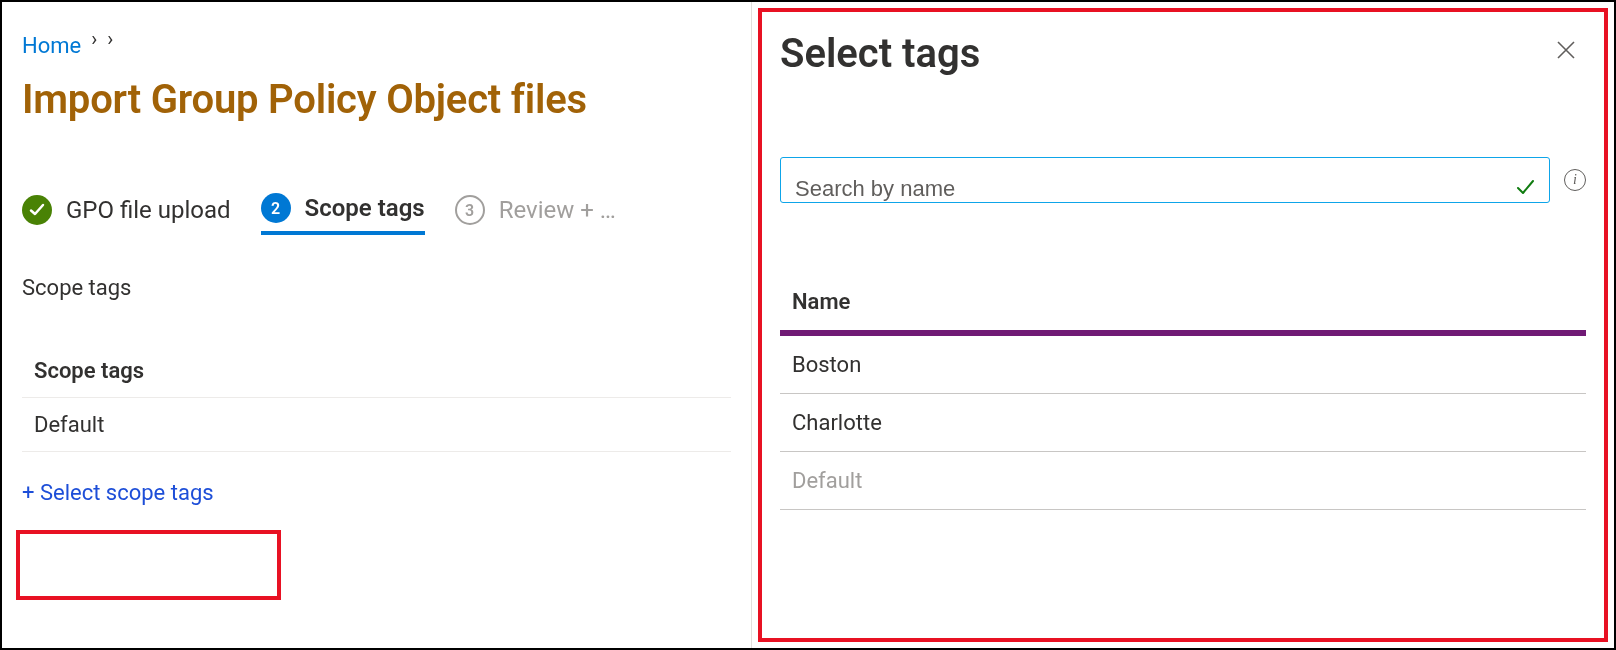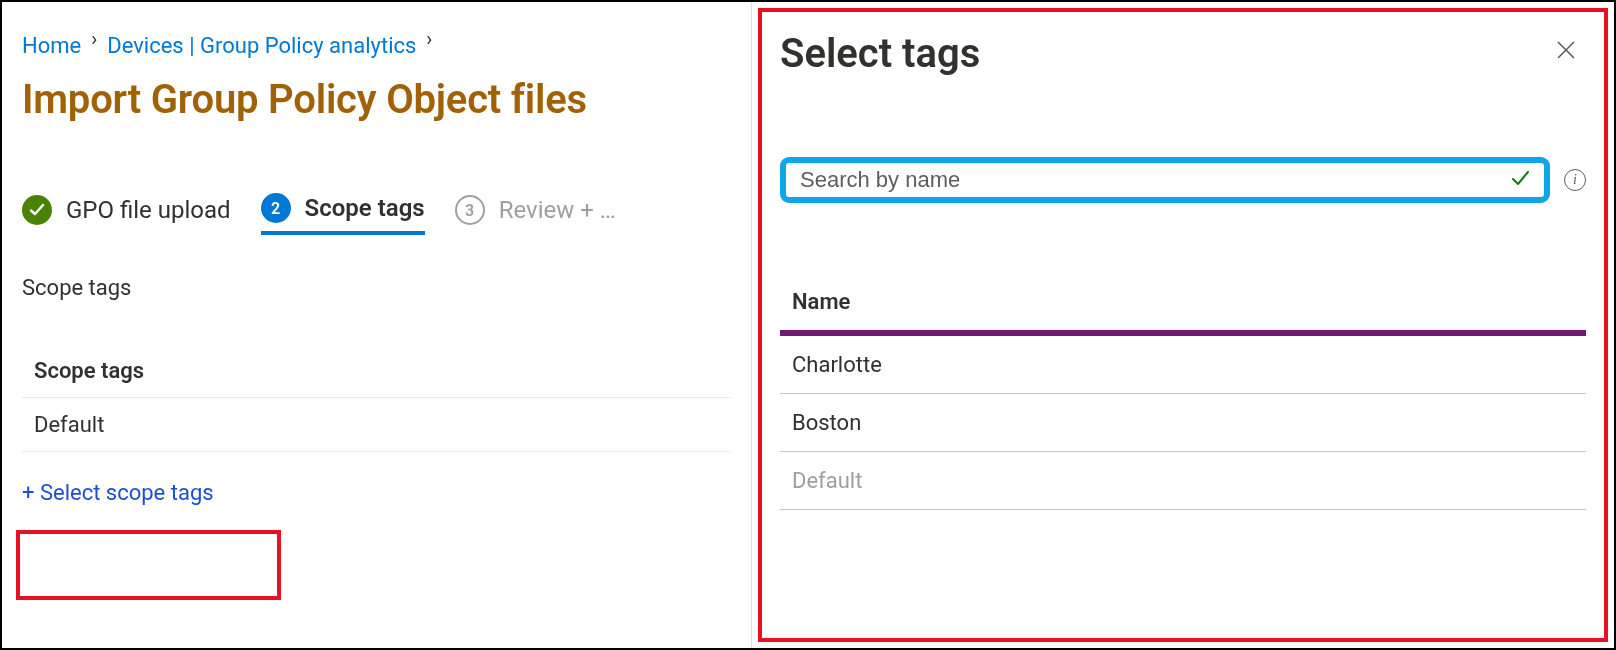--- a/index.html
+++ b/index.html
@@ -138,25 +138,25 @@
     display: flex; align-items: center; justify-content: center;
   }
   .search-row {
     display: flex;
     align-items: center;
     gap: 14px;
     margin-bottom: 70px;
   }
   .search-box {
     flex: 1;
-    border: 6px solid #0ea5e9;
-    border-radius: 9px;
+    border: 1px solid #0ea5e9;
+    border-radius: 3px;
     height: 46px;
     display: flex;
-    align-items: center;
+    align-items: flex-end;
     padding: 0 14px;
     font-size: 22px;
     color: #605e5c;
     position: relative;
   }
   .search-box input {
     border: none; outline: none;
     width: 100%;
     font-size: 22px;
     color: #323130;
@@ -198,21 +198,20 @@
 </head>
 <body>
 
 <div class="main">
 
   <div class="left-pane">
 
     <div class="breadcrumb">
       <a>Home</a>
       <span class="sep">›</span>
-      <a>Devices | Group Policy analytics</a>
       <span class="sep">›</span>
     </div>
 
     <h1 class="page-title">Import Group Policy Object files</h1>
 
     <div class="tabs">
       <div class="tab done">
         <span class="circle">
           <svg class="checkmark" viewBox="0 0 16 16" fill="none">
               <path d="M2 8.5 L6 12 L14 3" stroke="#fff" stroke-width="2.5" stroke-linecap="round" stroke-linejoin="round"></path>
@@ -262,19 +261,19 @@
               <path d="M3 11 L8 16 L18 4" stroke="#107c10" stroke-width="2" fill="none" stroke-linecap="round" stroke-linejoin="round"></path>
             </svg>
         </span>
       </div>
       <div class="info-icon">i</div>
     </div>
 
     <div class="tag-table">
       <div class="tag-header">Name</div>
       <div id="tag-rows">
+          <div class="tag-row">Boston</div>
           <div class="tag-row">Charlotte</div>
-          <div class="tag-row">Boston</div>
           <div class="tag-row disabled">Default</div>
         </div>
     </div>
   </div>
 </div>
 
 </body></html>

